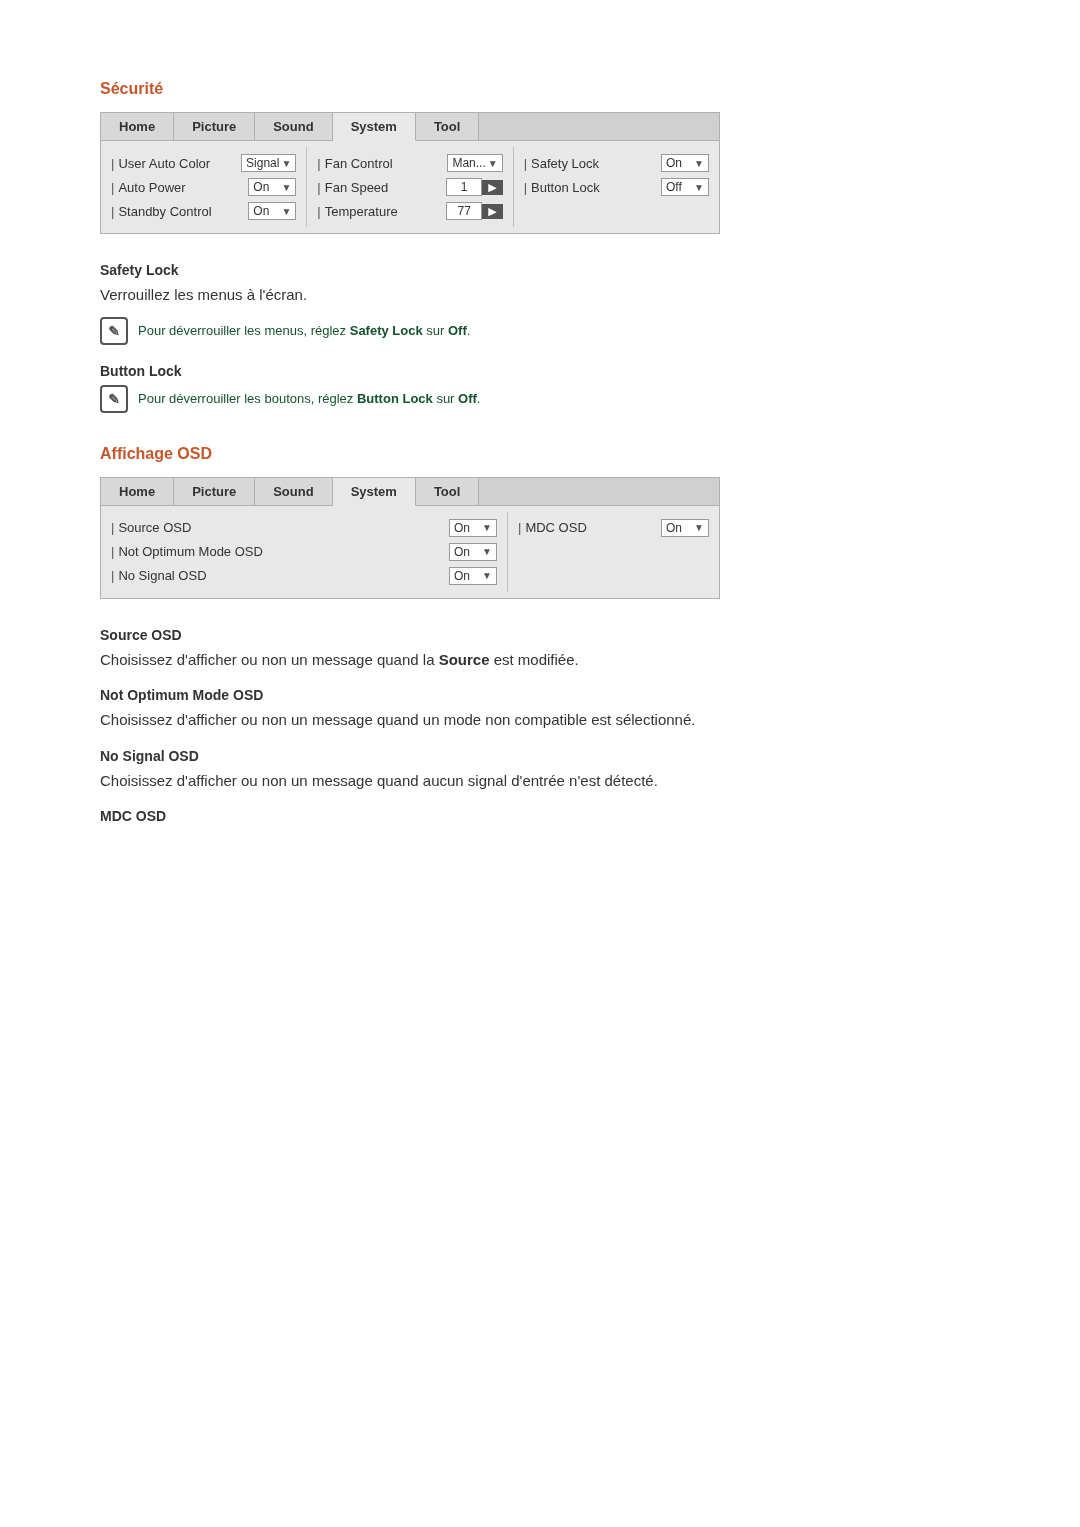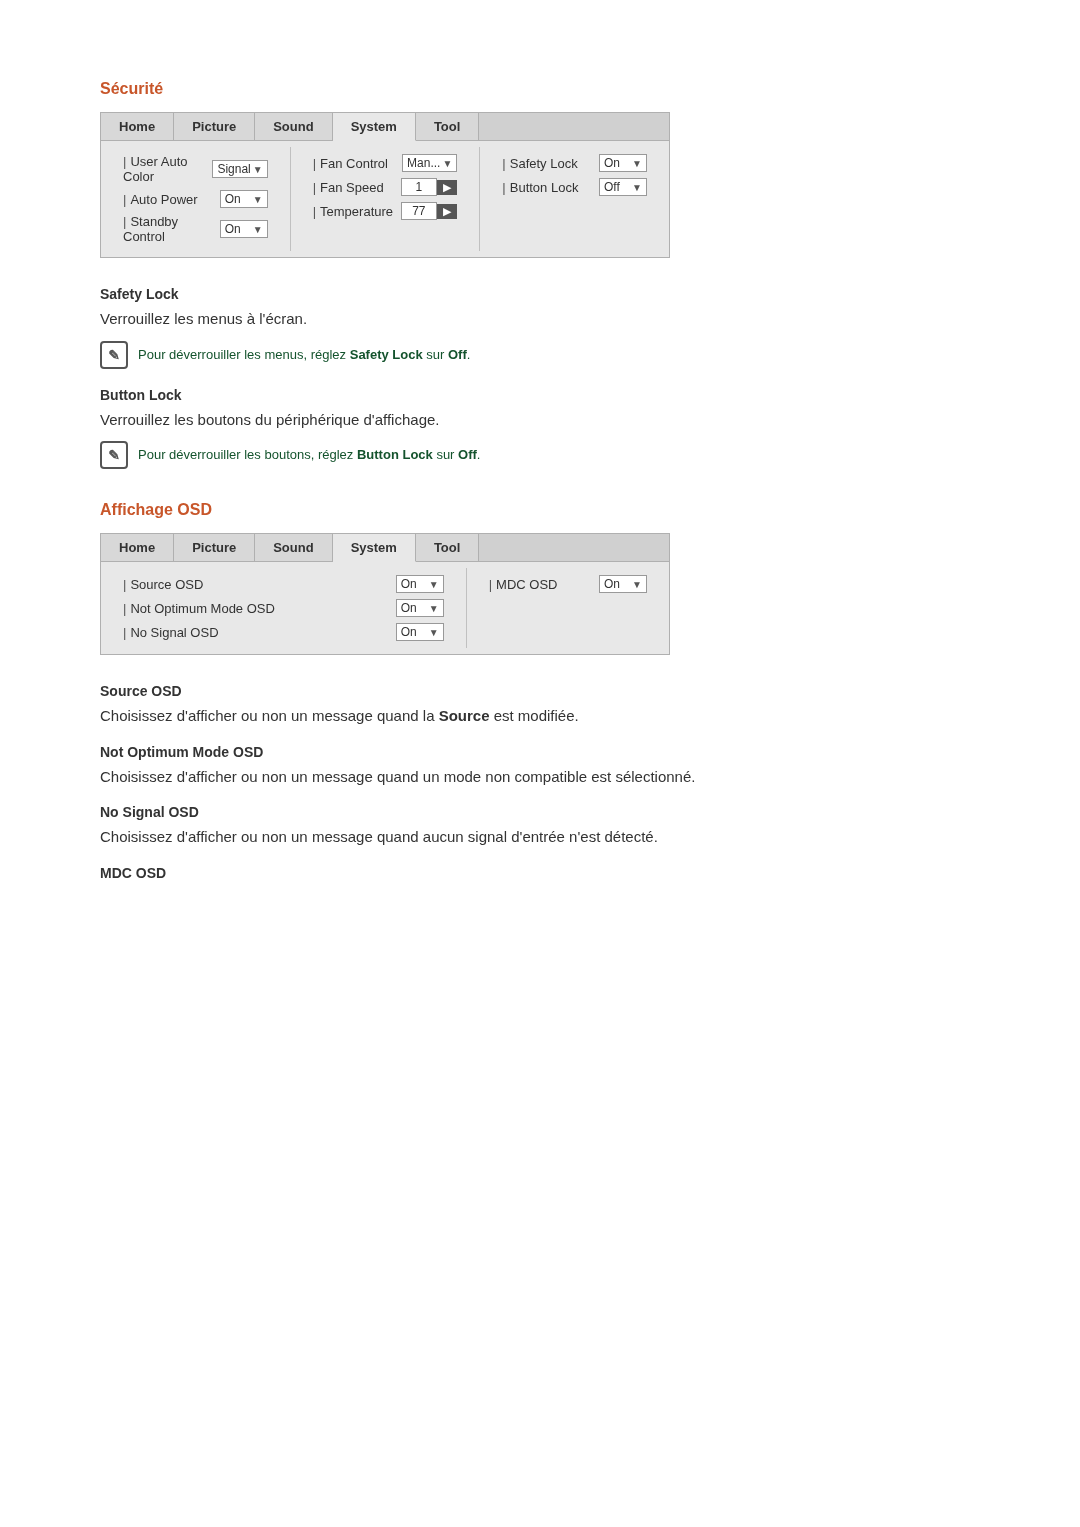--- a/index.html
+++ b/index.html
@@ -17,21 +17,21 @@
       color: #c8562a;
       font-size: 16px;
       font-weight: bold;
       margin-bottom: 14px;
     }
 
     
     .menu-panel {
       border: 1px solid #b0b0b0;
       background: #e8e8e8;
-      width: 570px;
+      width: 620px;
       margin-bottom: 28px;
       font-size: 13px;
     }
 
     .menu-tabs {
       display: flex;
       background: #d0d0d0;
       border-bottom: 1px solid #b0b0b0;
     }
 
@@ -50,21 +50,21 @@
       margin-bottom: -1px;
     }
 
     .menu-body {
       display: flex;
       padding: 6px 0;
     }
 
     .menu-col {
       flex: 1;
-      padding: 4px 20px;
+      padding: 4px 8px;
       border-right: 1px solid #c0c0c0;
     }
 
     .menu-col:last-child {
       border-right: none;
     }
 
     .menu-row {
       display: flex;
       align-items: center;
@@ -260,21 +260,20 @@
     <div class="note-box">
       <div class="note-icon">✎</div>
       <div class="note-text">
         Pour déverrouiller les menus, réglez <strong>Safety Lock</strong> sur <strong>Off</strong>.
       </div>
     </div>
   </div>
 
   <div class="subsection-gap">
     <div class="sub-title">Button Lock</div>
-    <div class="description">Verrouillez les boutons du périphérique d'affichage.</div>
     <div class="note-box">
       <div class="note-icon">✎</div>
       <div class="note-text">
         Pour déverrouiller les boutons, réglez <strong>Button Lock</strong> sur <strong>Off</strong>.
       </div>
     </div>
   </div>
 </div>
 
 <div class="section-gap">

